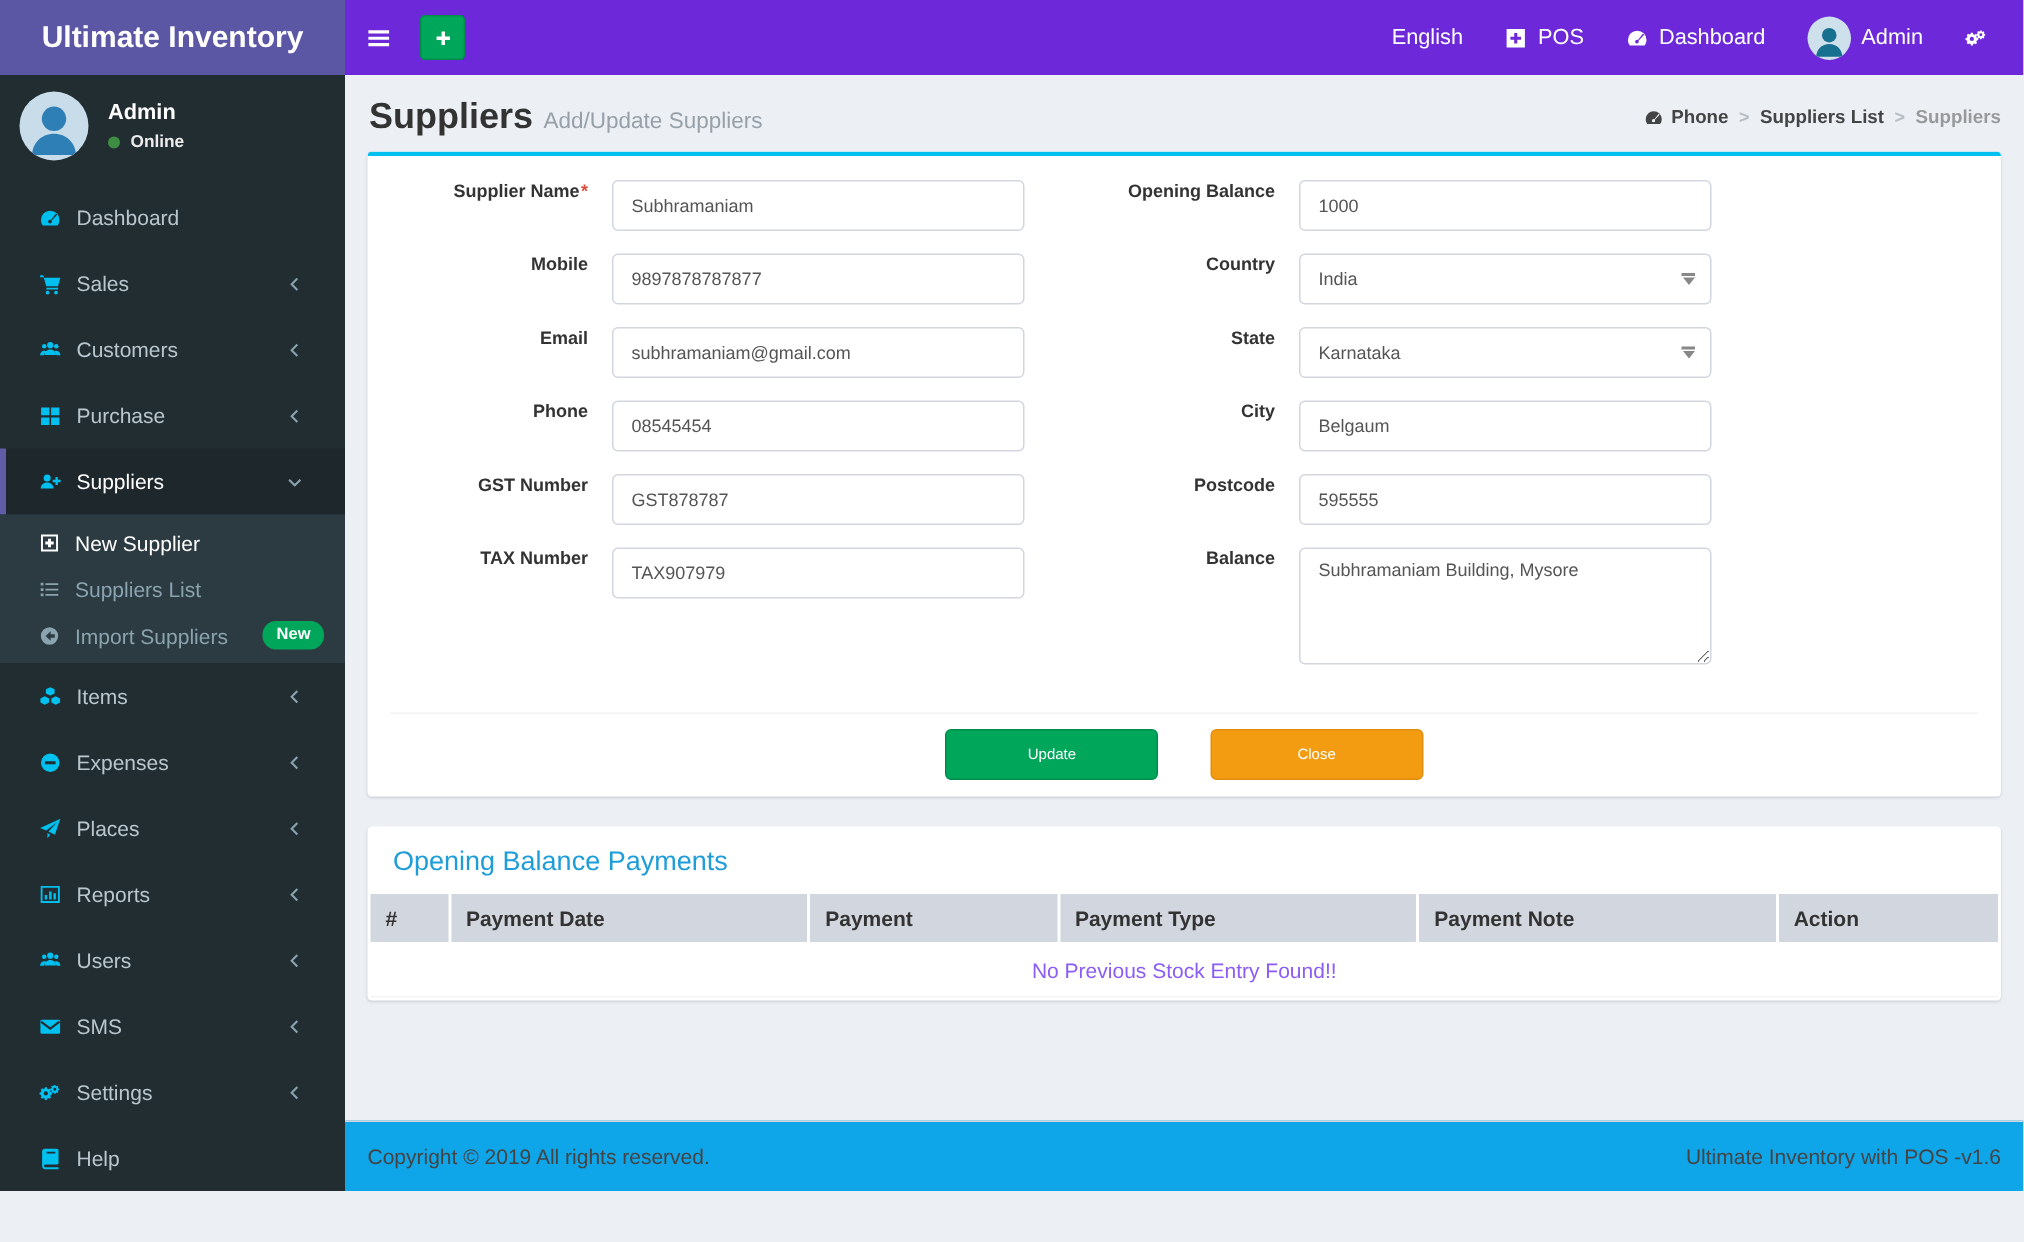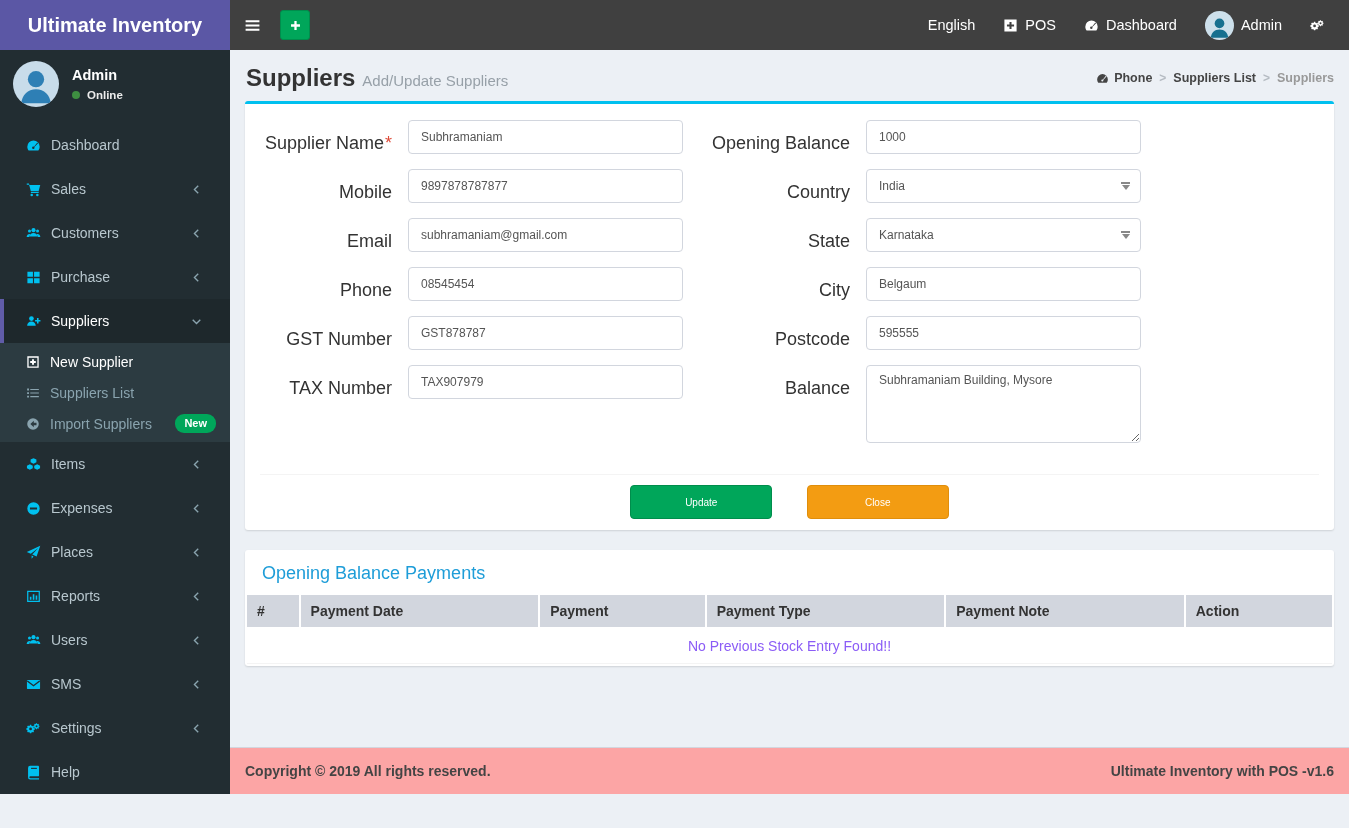--- a/index.html
+++ b/index.html
@@ -5,21 +5,21 @@
   * { box-sizing: border-box; margin: 0; padding: 0; }
   html,body { width:1349px; height:828px; overflow:hidden; }
   body { font-family:"Liberation Sans", sans-serif; background:#ecf0f5; }
 
   .app { width:1349px; height:794px; display:flex; flex-direction:column; }
 
   
   .topbar { height:50px; display:flex; flex-shrink:0; }
   .brand { width:230px; background:#5b57a5; color:#fff; font-size:20px; font-weight:bold;
            display:flex; align-items:center; justify-content:center; cursor:pointer; }
-  .navbar { flex:1; background:#404040; display:flex; justify-content:space-between; align-items:flex-start; }
+  .navbar { flex:1; background:#6d28d9; display:flex; justify-content:space-between; align-items:flex-start; }
   .nav-left { display:flex; align-items:center; height:50px; }
   .navact { cursor:pointer; display:flex; align-items:center; justify-content:center; color:#fff; }
   .navact.sidebar-toggle { width:44px; height:50px; }
   .navact.quick-add { width:30px; height:30px; background:#00a65a; border:1px solid #008d4c; border-radius:3px; margin-left:6px; }
   .nav-right { display:flex; align-items:center; height:50px; padding-right:10px; }
   .nav-item { color:#fff; font-size:14.5px; height:50px; padding:0 14px; display:flex; align-items:center; gap:7px; cursor:pointer; }
 
   .icon { display:inline-flex; }
   .icon svg { width:15px; height:15px; display:block; }
   .navact.sidebar-toggle svg { width:17px; height:17px; }
@@ -64,22 +64,22 @@
   .breadcrumb { display:flex; align-items:center; gap:7px; font-size:12.5px; }
   .crumb { color:#444; font-weight:bold; display:flex; align-items:center; gap:5px; cursor:pointer; }
   .crumb .icon svg { width:13px; height:13px; }
   .crumb.current { color:#999; cursor:default; }
   .sep { color:#b5bbc2; font-weight:bold; font-size:12px; }
 
   .box { background:#fff; border-radius:3px; box-shadow:0 1px 2px rgba(0,0,0,.13); }
   .form-box { border-top:3px solid #00c0ef; padding:16px 15px 0; }
 
   .form-grid { display:grid; grid-template-columns:148px 275px 183px 275px 1fr; row-gap:15px; }
-  .flabel { height:34px; display:flex; align-items:flex-end; justify-content:flex-end; padding-right:16px;
-            font-weight:normal; color:#333; font-size:18px; align-self:start; white-space:nowrap; }
+  .flabel { height:34px; display:flex; align-items:flex-start; justify-content:flex-end; padding-right:16px;
+            font-weight:bold; color:#333; font-size:12px; align-self:start; white-space:nowrap; }
   .req { color:#dd4b39; margin-left:1px; }
   .fcell { align-self:start; }
   .fc { width:100%; height:34px; border:1px solid #d2d6de; border-radius:4px; padding:6px 12px;
         font-size:12px; color:#555; font-family:inherit; background:#fff; outline:none; }
   textarea.fc { height:78px; resize:vertical; padding-top:7px; }
   .select-wrap { position:relative; }
   .select-wrap select { appearance:none; -webkit-appearance:none; padding-right:28px; cursor:pointer; }
   .select-wrap::before { content:""; position:absolute; right:11px; top:13px; width:9px; height:2px; background:#888; }
   .select-wrap::after { content:""; position:absolute; right:11px; top:16px; border:4.5px solid transparent; border-top:5px solid #888; }
 
@@ -90,22 +90,22 @@
   .btn.orange { background:#f39c12; border-color:#e08e0b; }
 
   .payments-box { margin-top:20px; overflow:hidden; }
   .box-title { padding:13px 15px 9px 17px; font-size:18px; font-weight:normal; color:#1e9dd8; }
   table { width:100%; border-collapse:separate; border-spacing:2px; table-layout:fixed; font-size:14px; }
   th { background:#d2d6de; color:#333; text-align:left; padding:8px 10px; font-weight:bold; }
   th:nth-child(1){ width:4.8%; } th:nth-child(2){ width:22.1%; } th:nth-child(3){ width:15.3%; }
   th:nth-child(4){ width:22.1%; } th:nth-child(5){ width:22.1%; }
   .empty-cell { text-align:center; font-weight:normal; color:#8b5cf6; padding:9px; border-bottom:1px solid #f4f4f4; }
 
-  .footer { background:#fca5a5; border-top:1px solid #d2d6de; padding:15px; display:flex;
-            justify-content:space-between; font-size:14px; color:#444; font-weight:bold; flex-shrink:0; }
+  .footer { background:#0ea5e9; border-top:1px solid #d2d6de; padding:15px; display:flex;
+            justify-content:space-between; font-size:14px; color:#444; font-weight:normal; flex-shrink:0; }
 </style>
 </head>
 <body>
 
 <div class="app">
   <header class="topbar">
     <div class="brand">Ultimate Inventory</div>
     <nav class="navbar">
       <div class="nav-left" id="nav-left">
           <div class="navact sidebar-toggle">

